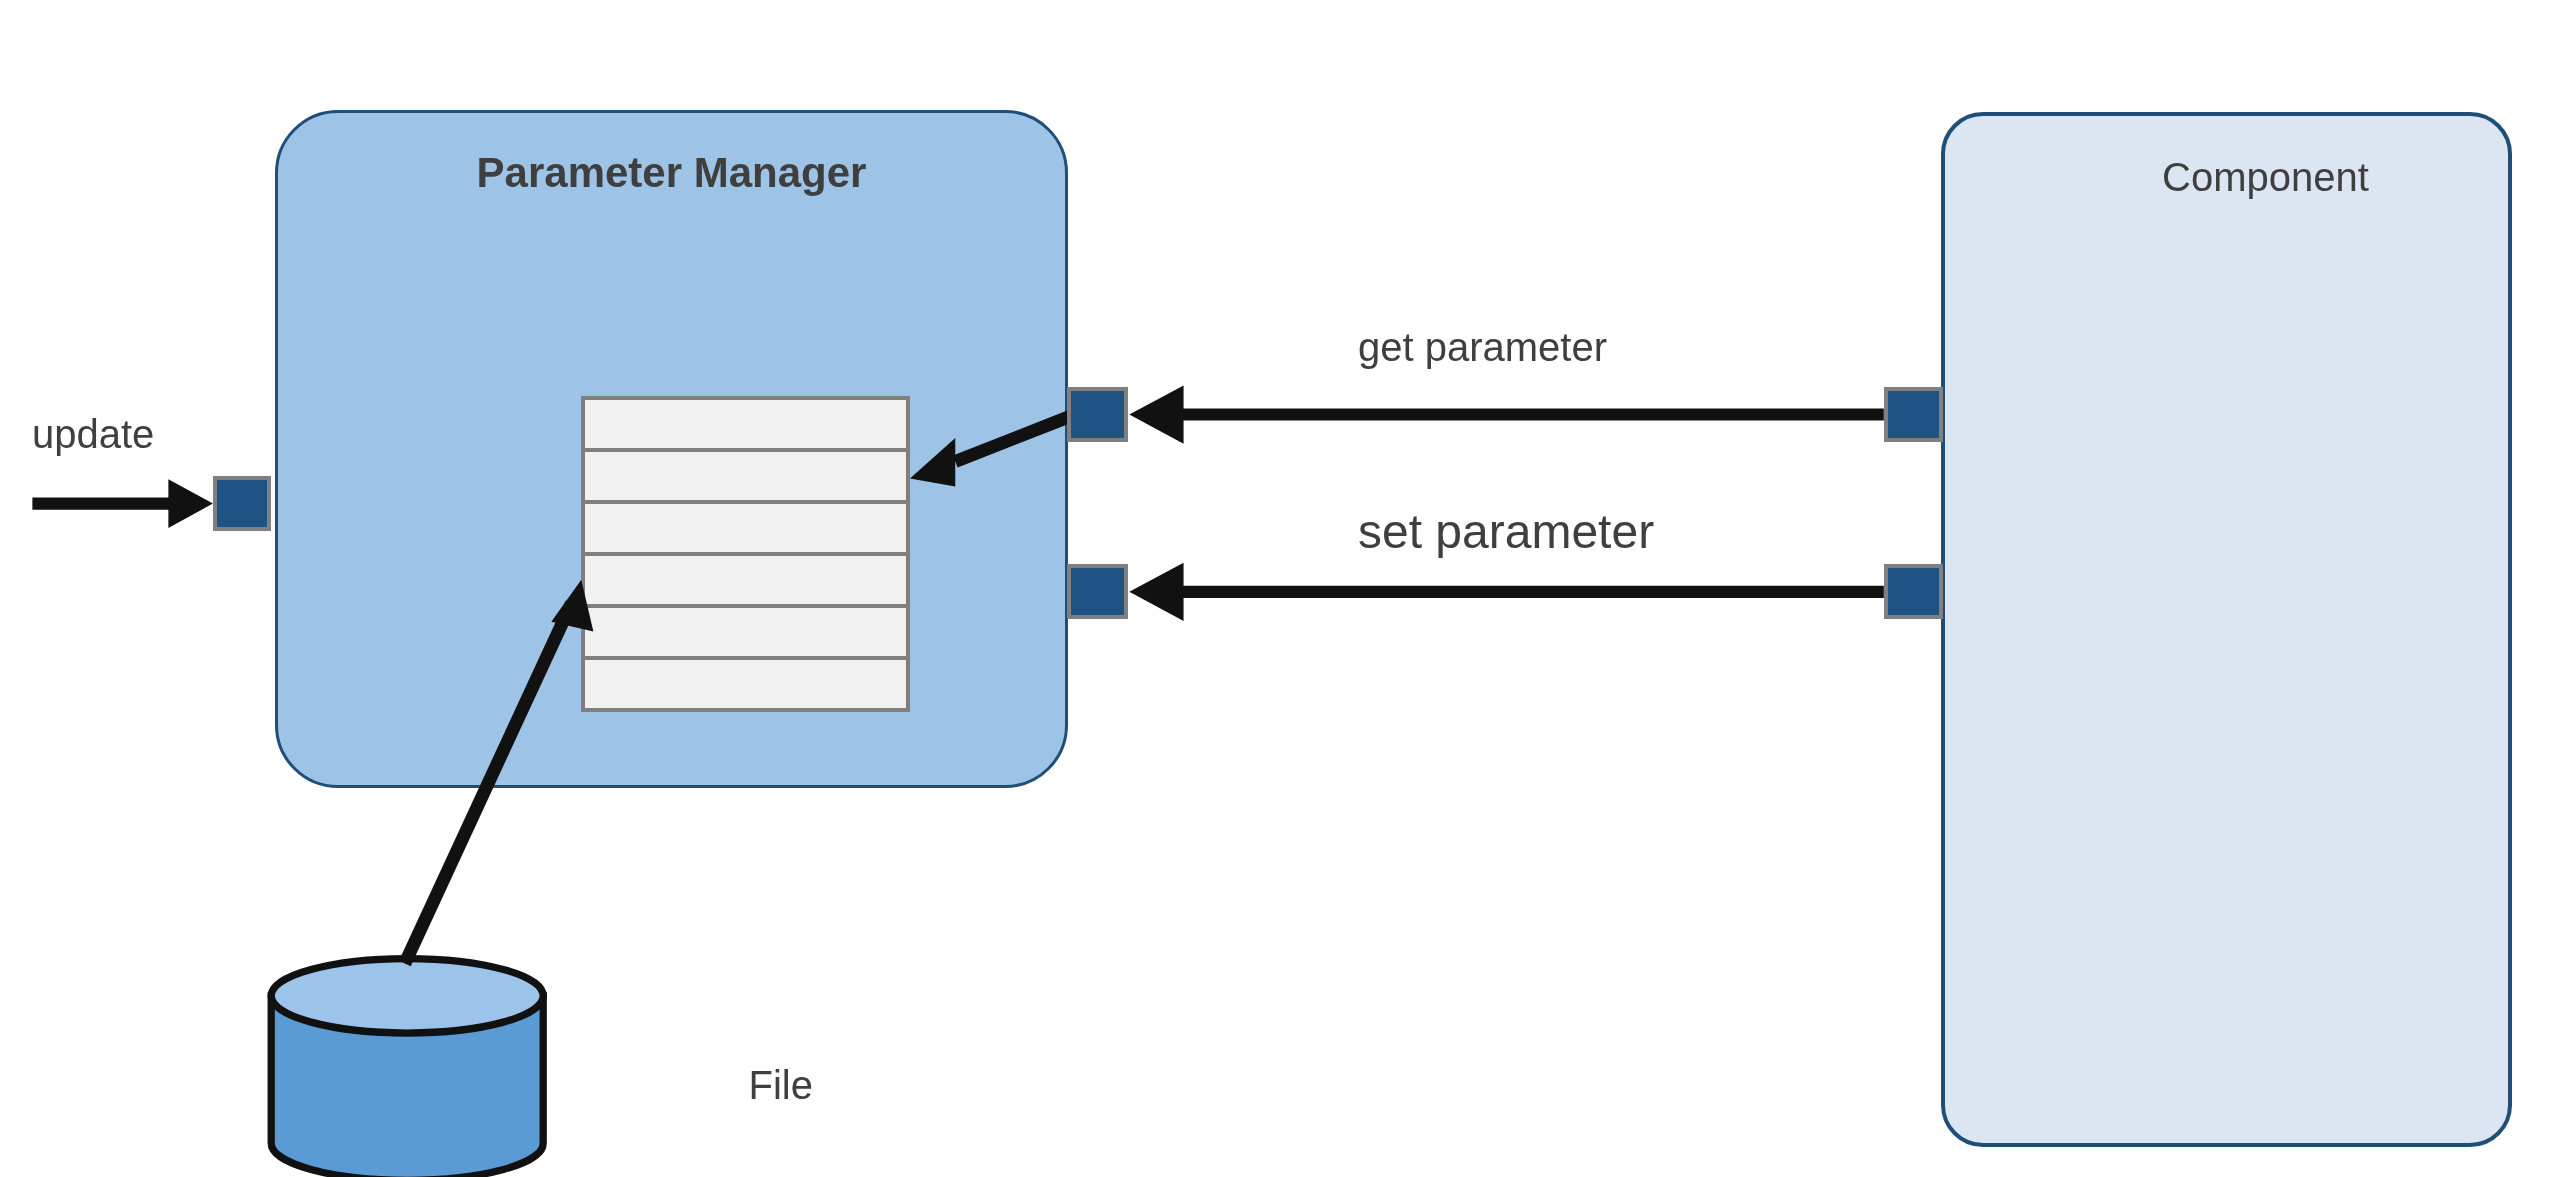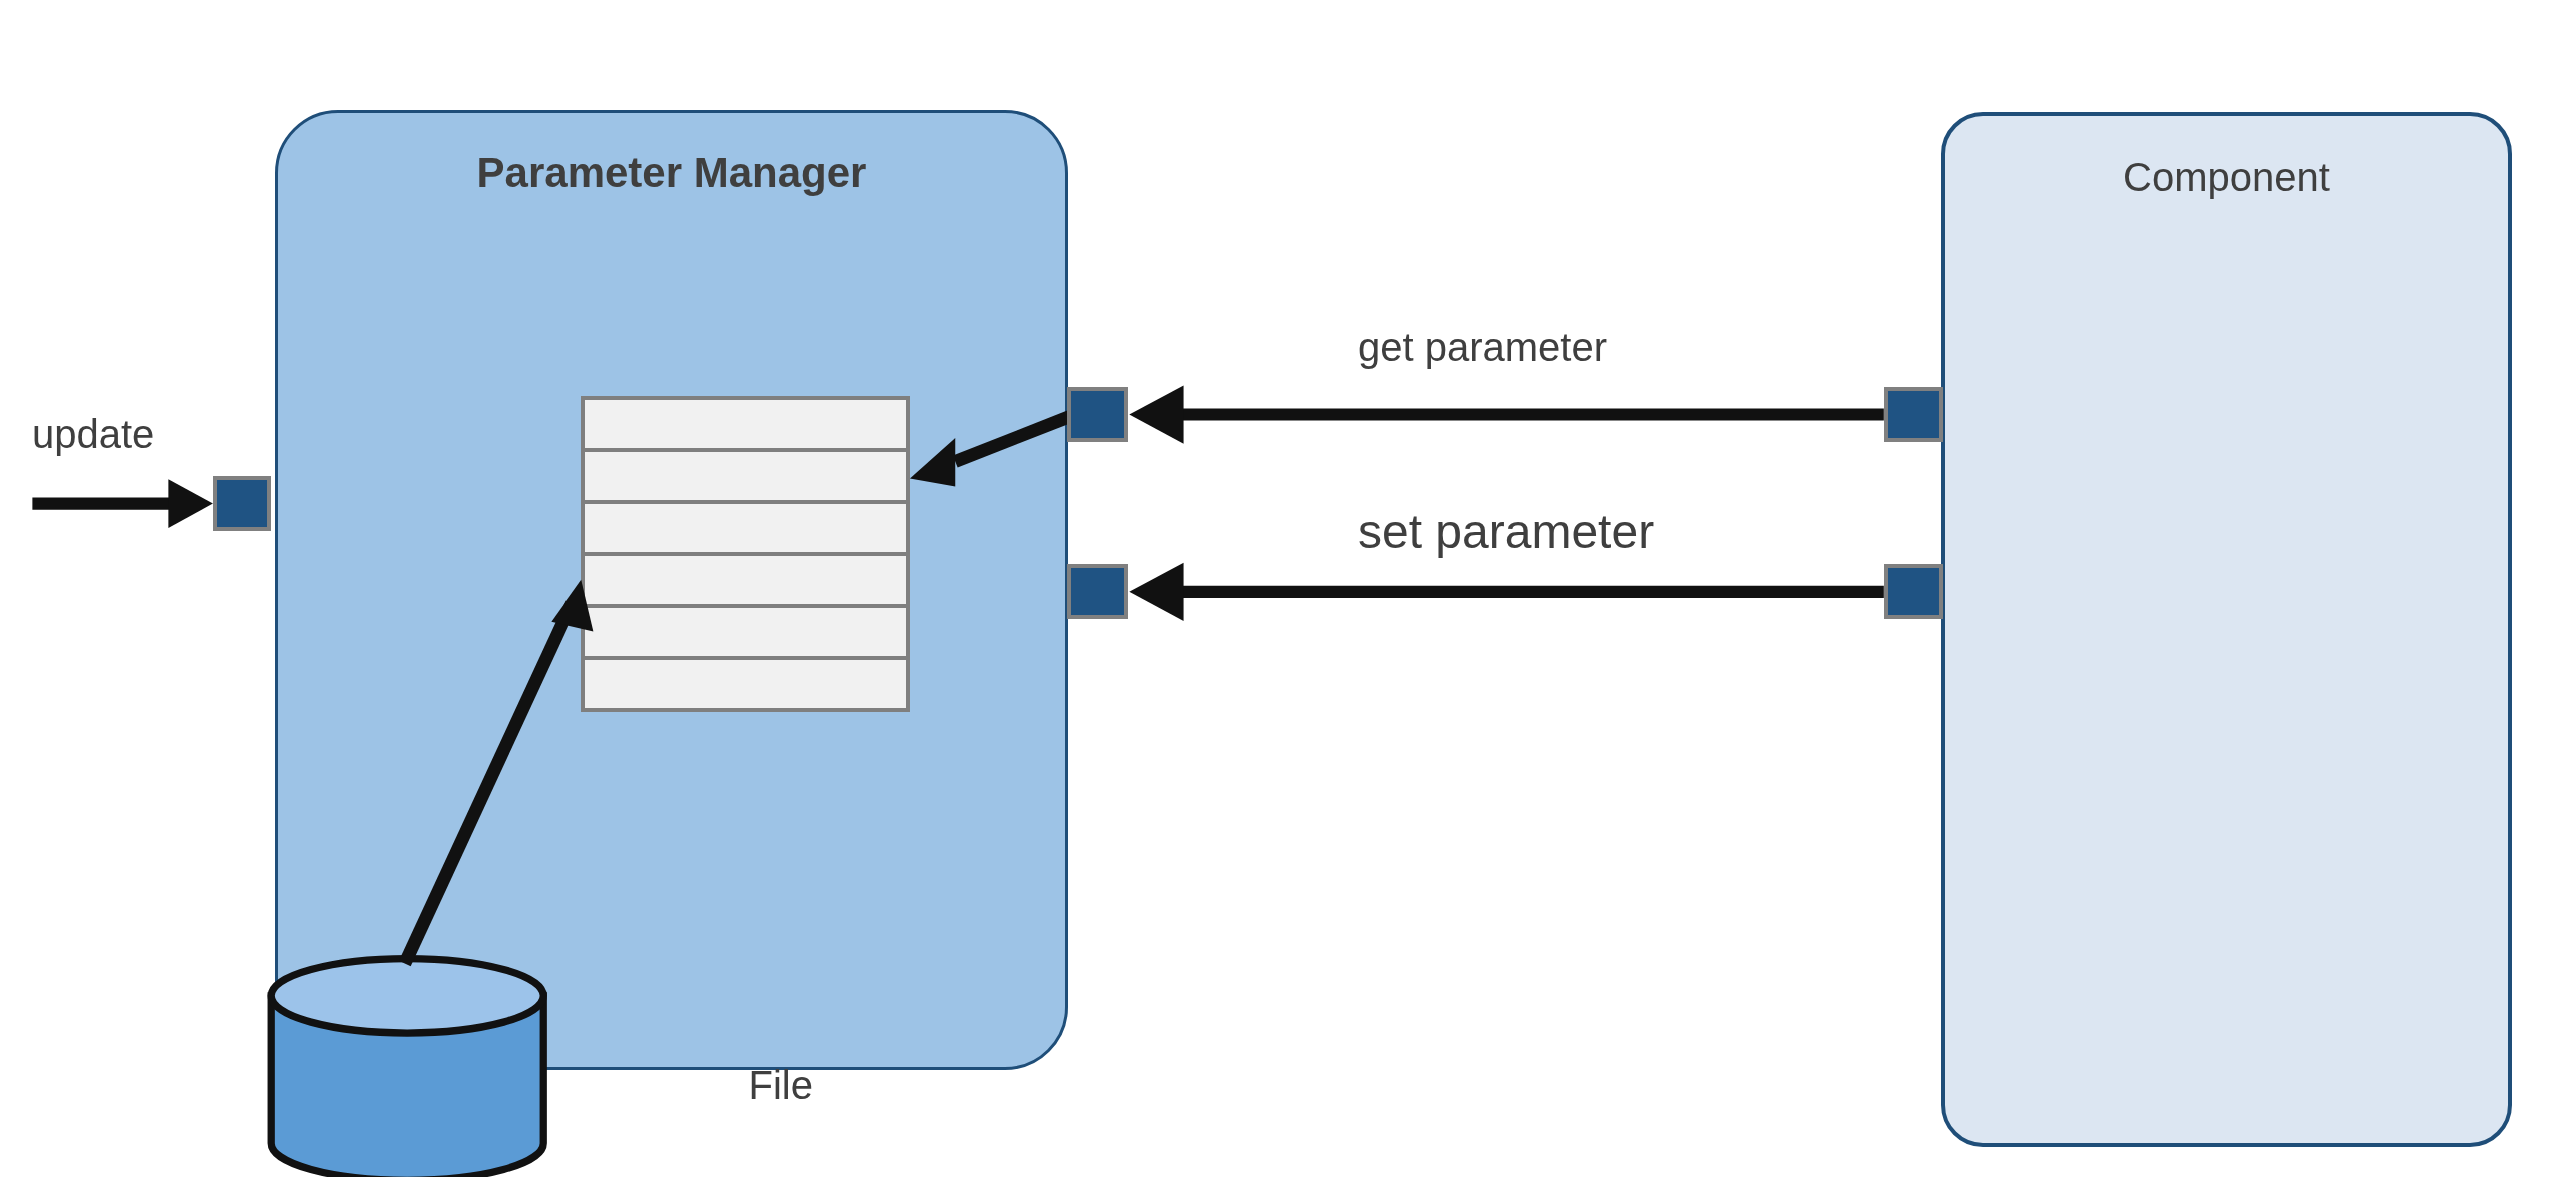--- a/index.html
+++ b/index.html
@@ -32,21 +32,21 @@
   }
   .label-bold {
     font-weight: normal;
   }
   
   #param-manager {
     position: absolute;
     left: 275px;
     top: 110px;
     width: 793px;
-    height: 960px;
+    height: 678px;
     background: #9dc3e6;
     border: 3.2px solid #1f4e79;
     border-radius: 63px;
     box-sizing: border-box;
     text-decoration: underline;
   }
   #param-manager-title {
     position: absolute;
     left: 0;
     top: 36px;
@@ -91,20 +91,21 @@
     box-sizing: border-box;
   }
   #component-title {
     position: absolute;
     left: 0;
     top: 39px;
     width: 100%;
     text-align: center;
     font-size: 40px;
     color: #3f3f3f;
+    padding-left: 39px;
   }
   
   .port {
     position: absolute;
     background: #1f5383;
     border: 4.9px solid #808080;
     box-sizing: border-box;
   }
   #port-update   { left: 213px;  top: 476px; width: 58px; height: 55px; }
   #port-pm-get   { left: 1067px; top: 387px; width: 61px; height: 55px; }

